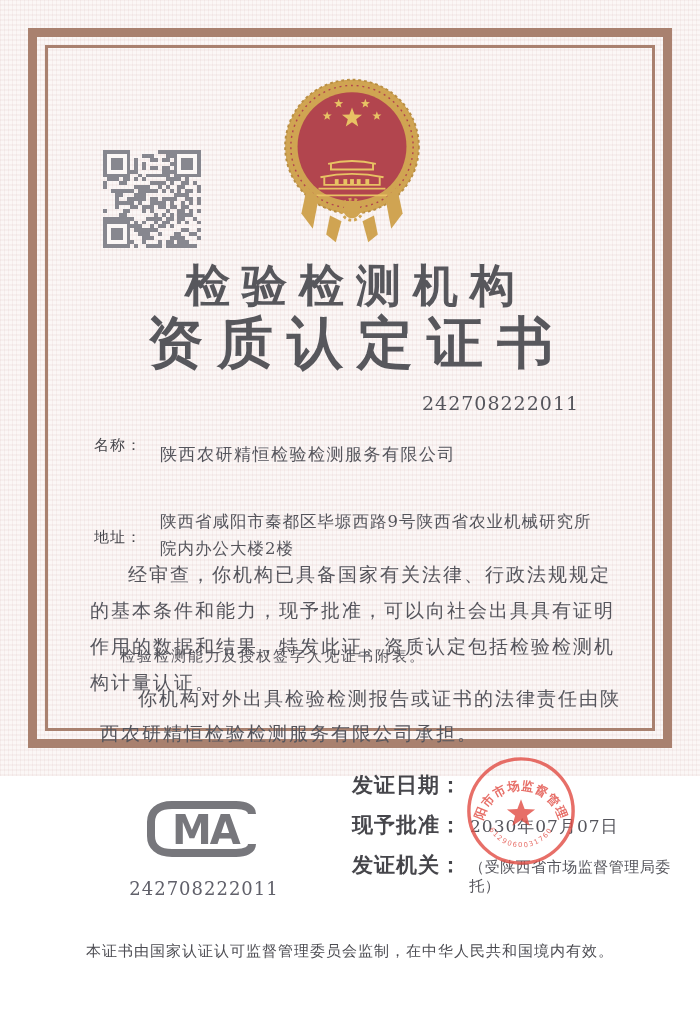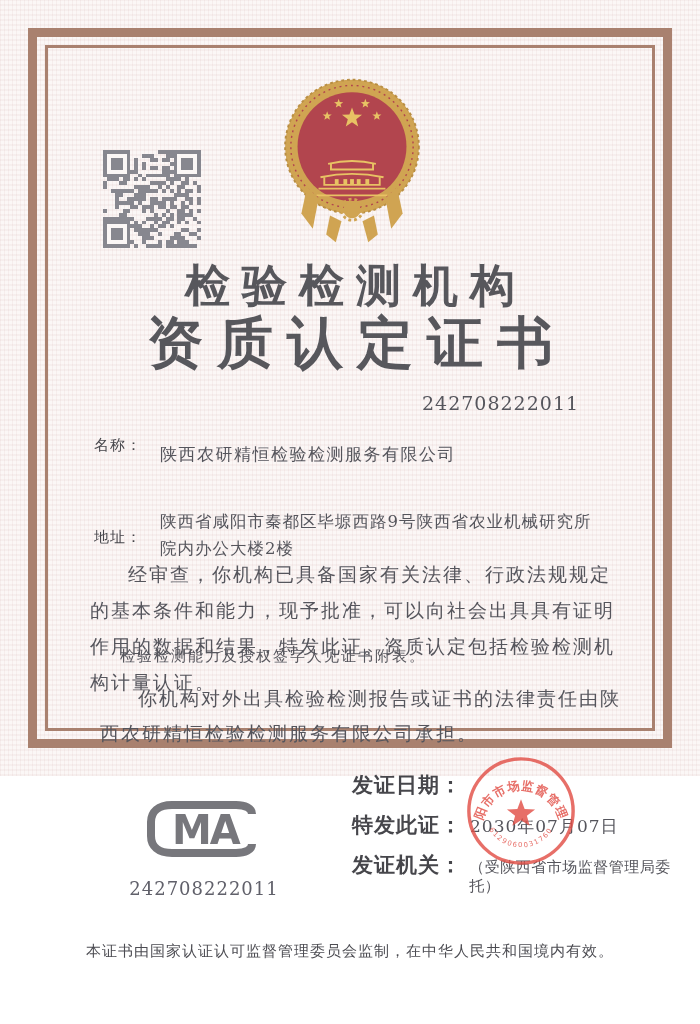--- a/index.html
+++ b/index.html
@@ -383,21 +383,21 @@
   <svg class="abs cma" viewBox="0 0 116 58">
     <path d="M106 14 C106 8 99 5 90 5 L26 5 C12 5 5 12 5 22 L5 36 C5 46 12 53 26 53 L90 53 C99 53 106 50 106 44" fill="none" stroke="#77777c" stroke-width="8" stroke-linecap="butt"></path>
     <text x="26" y="44" font-family="DejaVu Sans, Liberation Sans, sans-serif" font-size="40" font-weight="bold" fill="#77777c" letter-spacing="-2">MA</text>
   </svg>
   <div class="abs license-number">242708222011</div>
 
   <div class="abs right-row row-issue">
     <span class="right-label">发证日期：</span>
   </div>
   <div class="abs right-row row-valid">
-    <span class="right-label">特发此证：</span>
+    <span class="right-label">现予批准：</span>
     <span class="right-value">2030年07月07日</span>
   </div>
   <div class="abs right-row row-authority">
     <span class="right-label">发证机关：</span>
     <span class="right-value authority-value">（受陕西省市场监督管理局委托）</span>
   </div>
 
   <svg class="abs seal" viewBox="0 0 120 120">
     <defs>
       <path id="sealTopArc" d="M 22 66 A 40 40 0 0 1 98 66" fill="none"></path>

